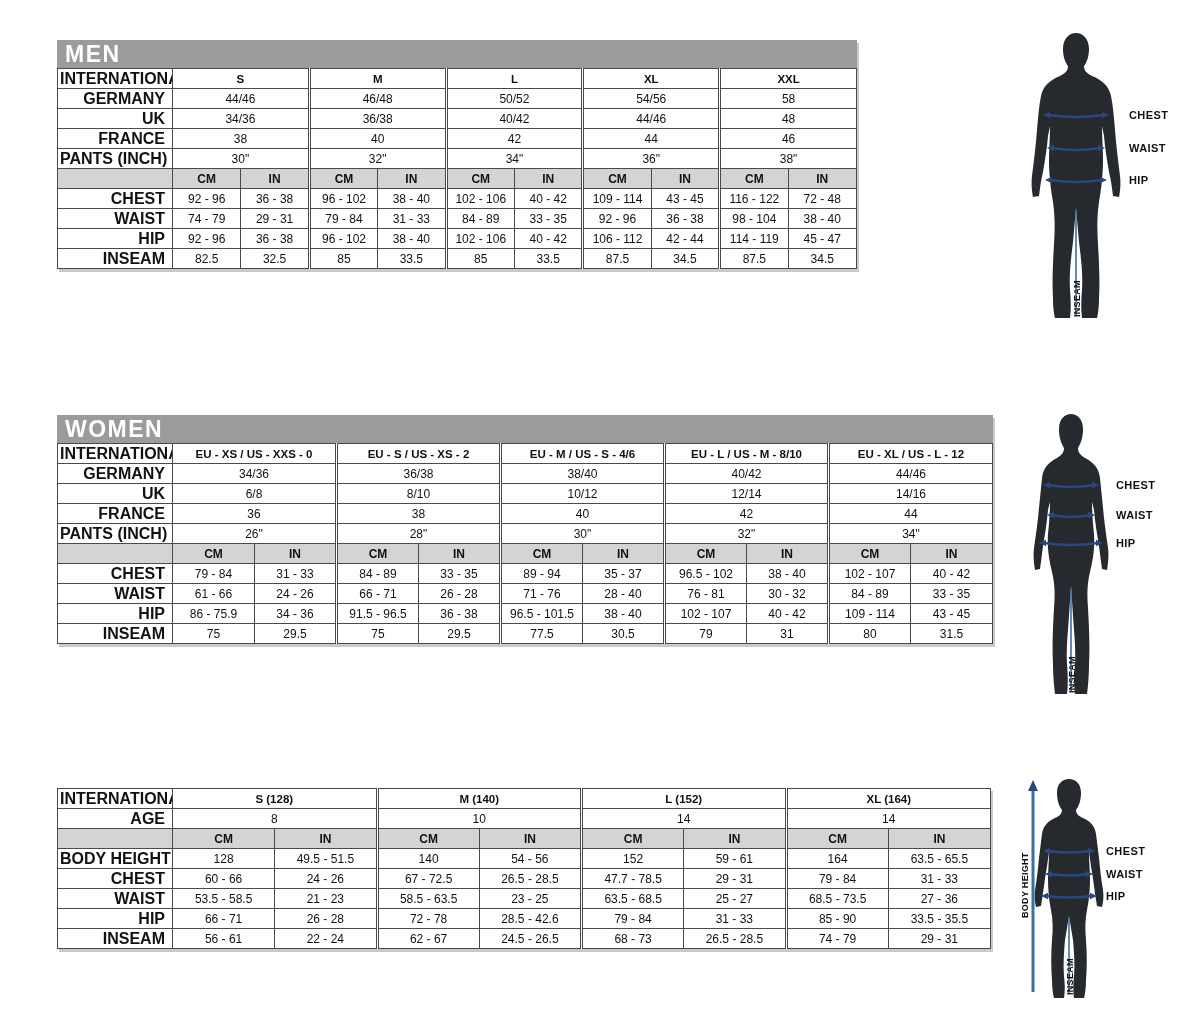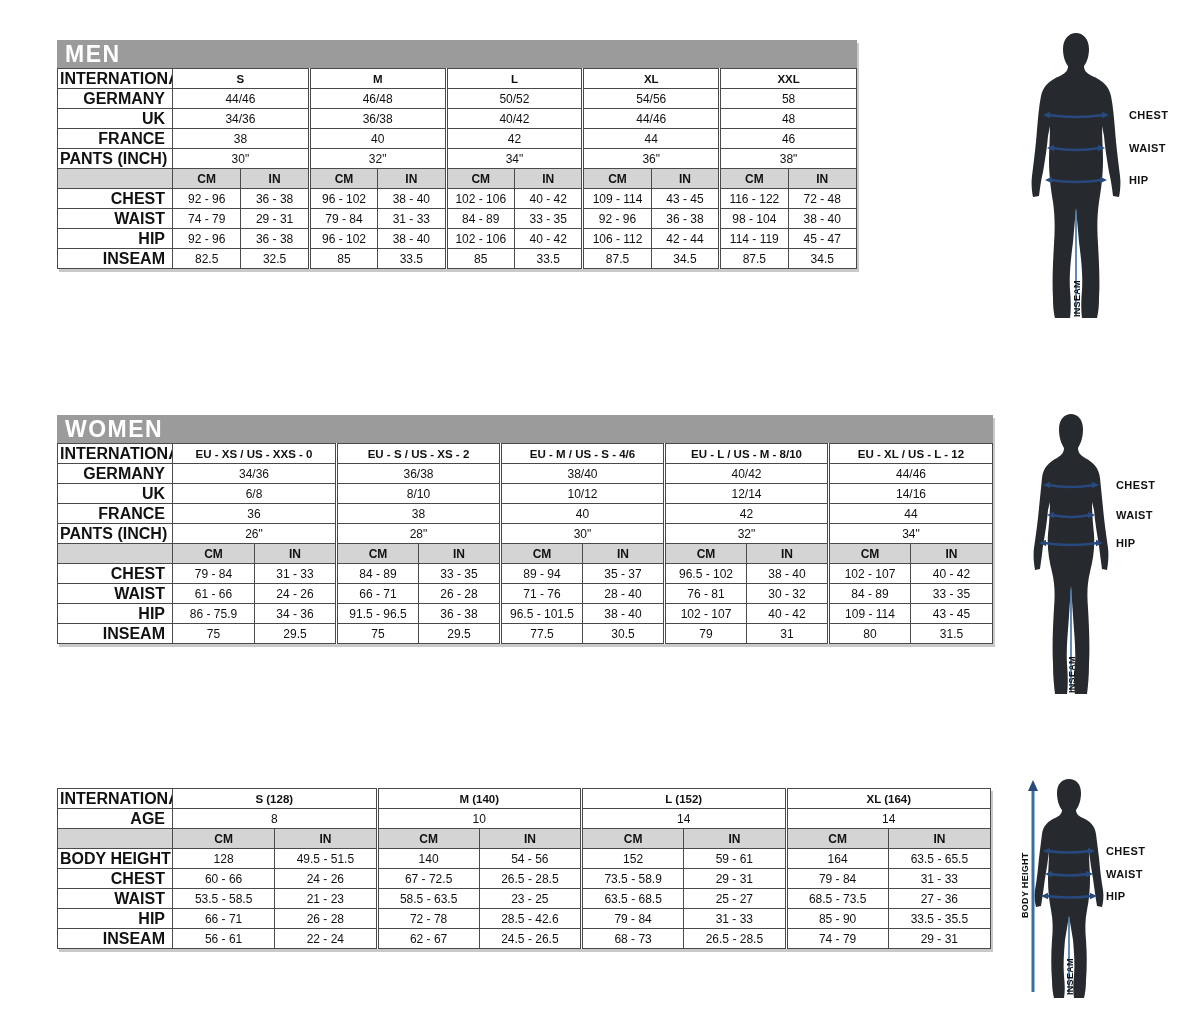--- a/index.html
+++ b/index.html
@@ -353,21 +353,21 @@
           <td>59 - 61</td>
           <td class="gsep">164</td>
           <td>63.5 - 65.5</td>
         </tr>
         <tr>
           <th class="row-label">CHEST</th>
           <td>60 - 66</td>
           <td>24 - 26</td>
           <td class="gsep">67 - 72.5</td>
           <td>26.5 - 28.5</td>
-          <td class="gsep">73.5 - 58.9</td>
+          <td class="gsep">47.7 - 78.5</td>
           <td>29 - 31</td>
           <td class="gsep">79 - 84</td>
           <td>31 - 33</td>
         </tr>
         <tr>
           <th class="row-label">WAIST</th>
           <td>53.5 - 58.5</td>
           <td>21 - 23</td>
           <td class="gsep">58.5 - 63.5</td>
           <td>23 - 25</td>

